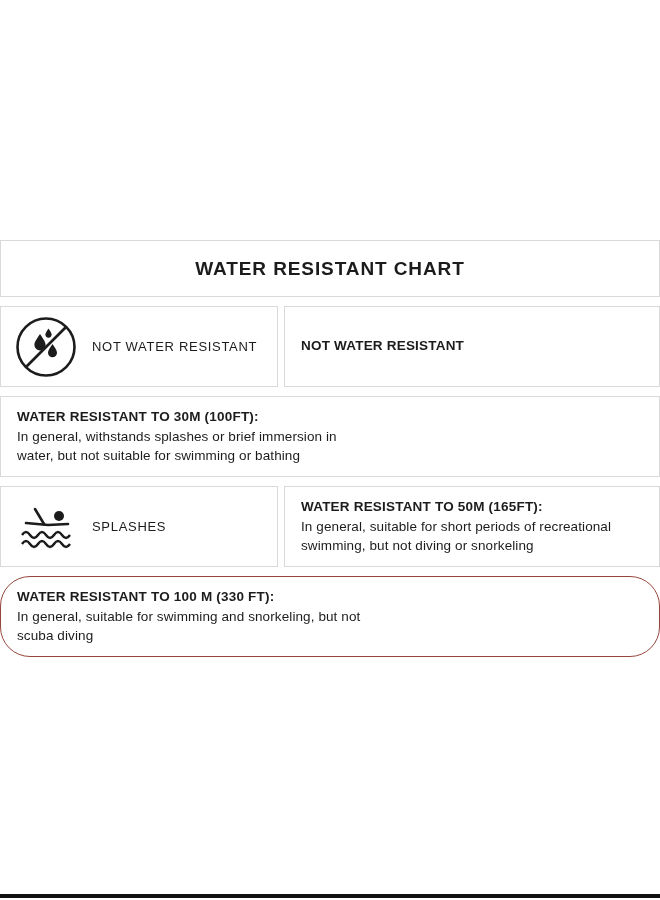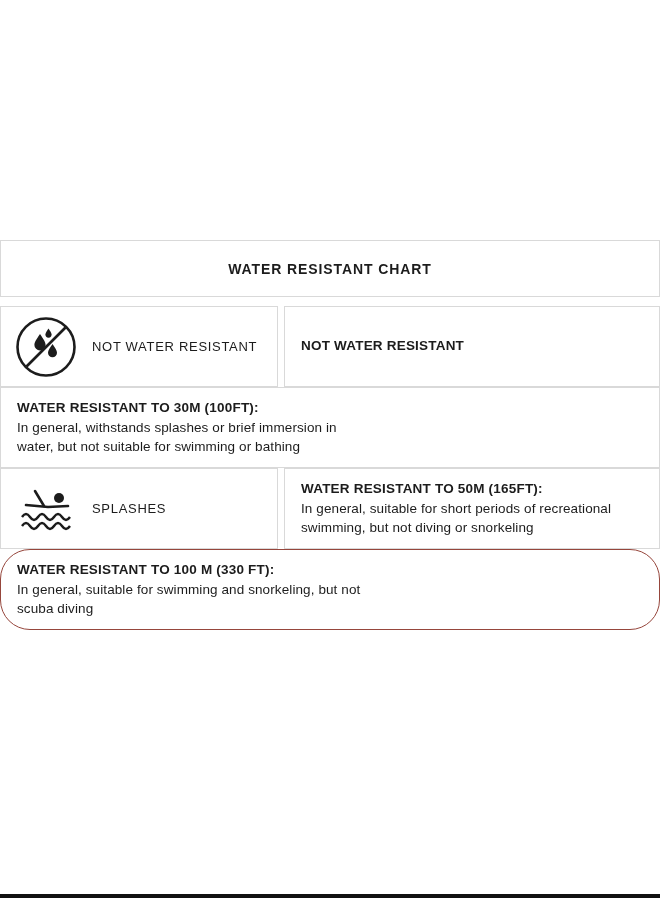--- a/index.html
+++ b/index.html
@@ -12,25 +12,25 @@
     overflow: hidden;
   }
   .title-box {
     position: absolute; top: 240px; left: 0;
     width: 660px; height: 57px;
     border: 1px solid #d9d9d9;
     display: flex; align-items: center; justify-content: center;
     background: #fff;
   }
   .title {
-    font-size: 14px; font-weight: bold; letter-spacing: 0.9px;
+    font-size: 19px; font-weight: bold; letter-spacing: 0.9px;
   }
   .rows {
     position: absolute; top: 306px; left: 0; width: 660px;
-    display: flex; flex-direction: column; 
+    display: flex; flex-direction: column; gap: 9px;
   }
   .row { display: flex; gap: 6px; height: 81px; }
   .cell { border: 1px solid #d9d9d9; background: #fff; }
   .cell.left {
     width: 278px; flex: 0 0 278px;
     display: flex; align-items: center;
     padding-left: 12px;
   }
   .cell.right {
     flex: 1;

